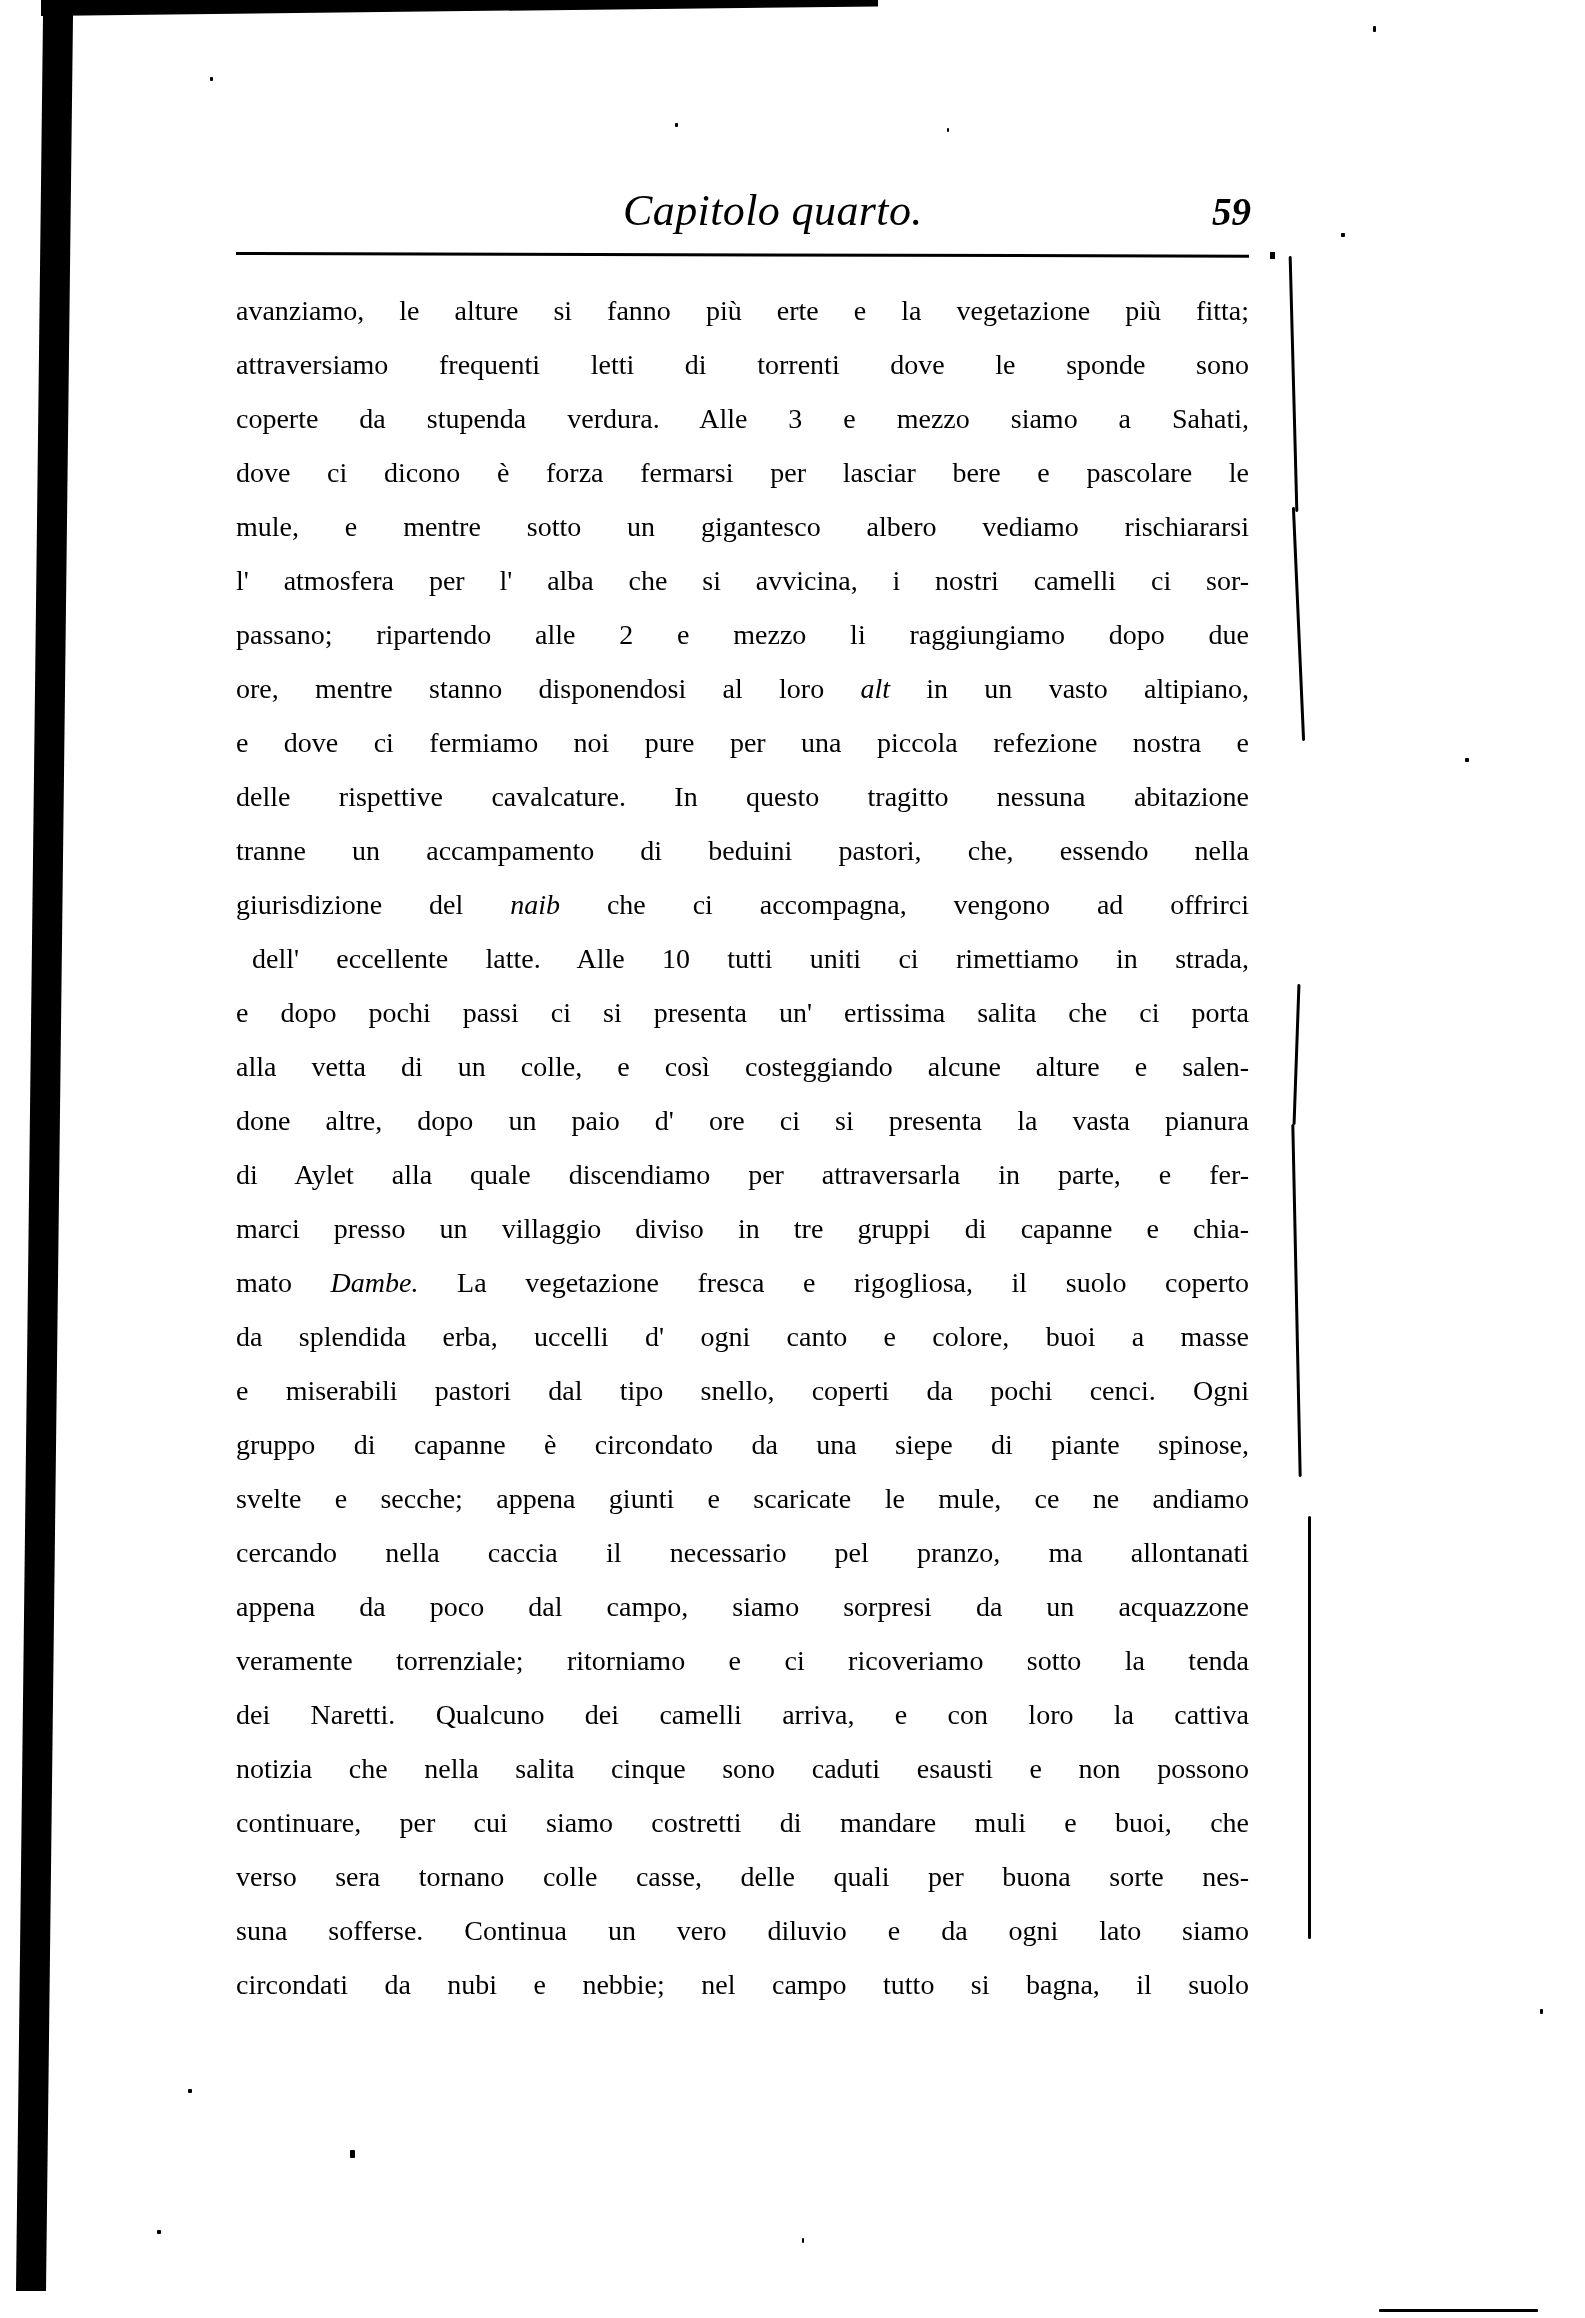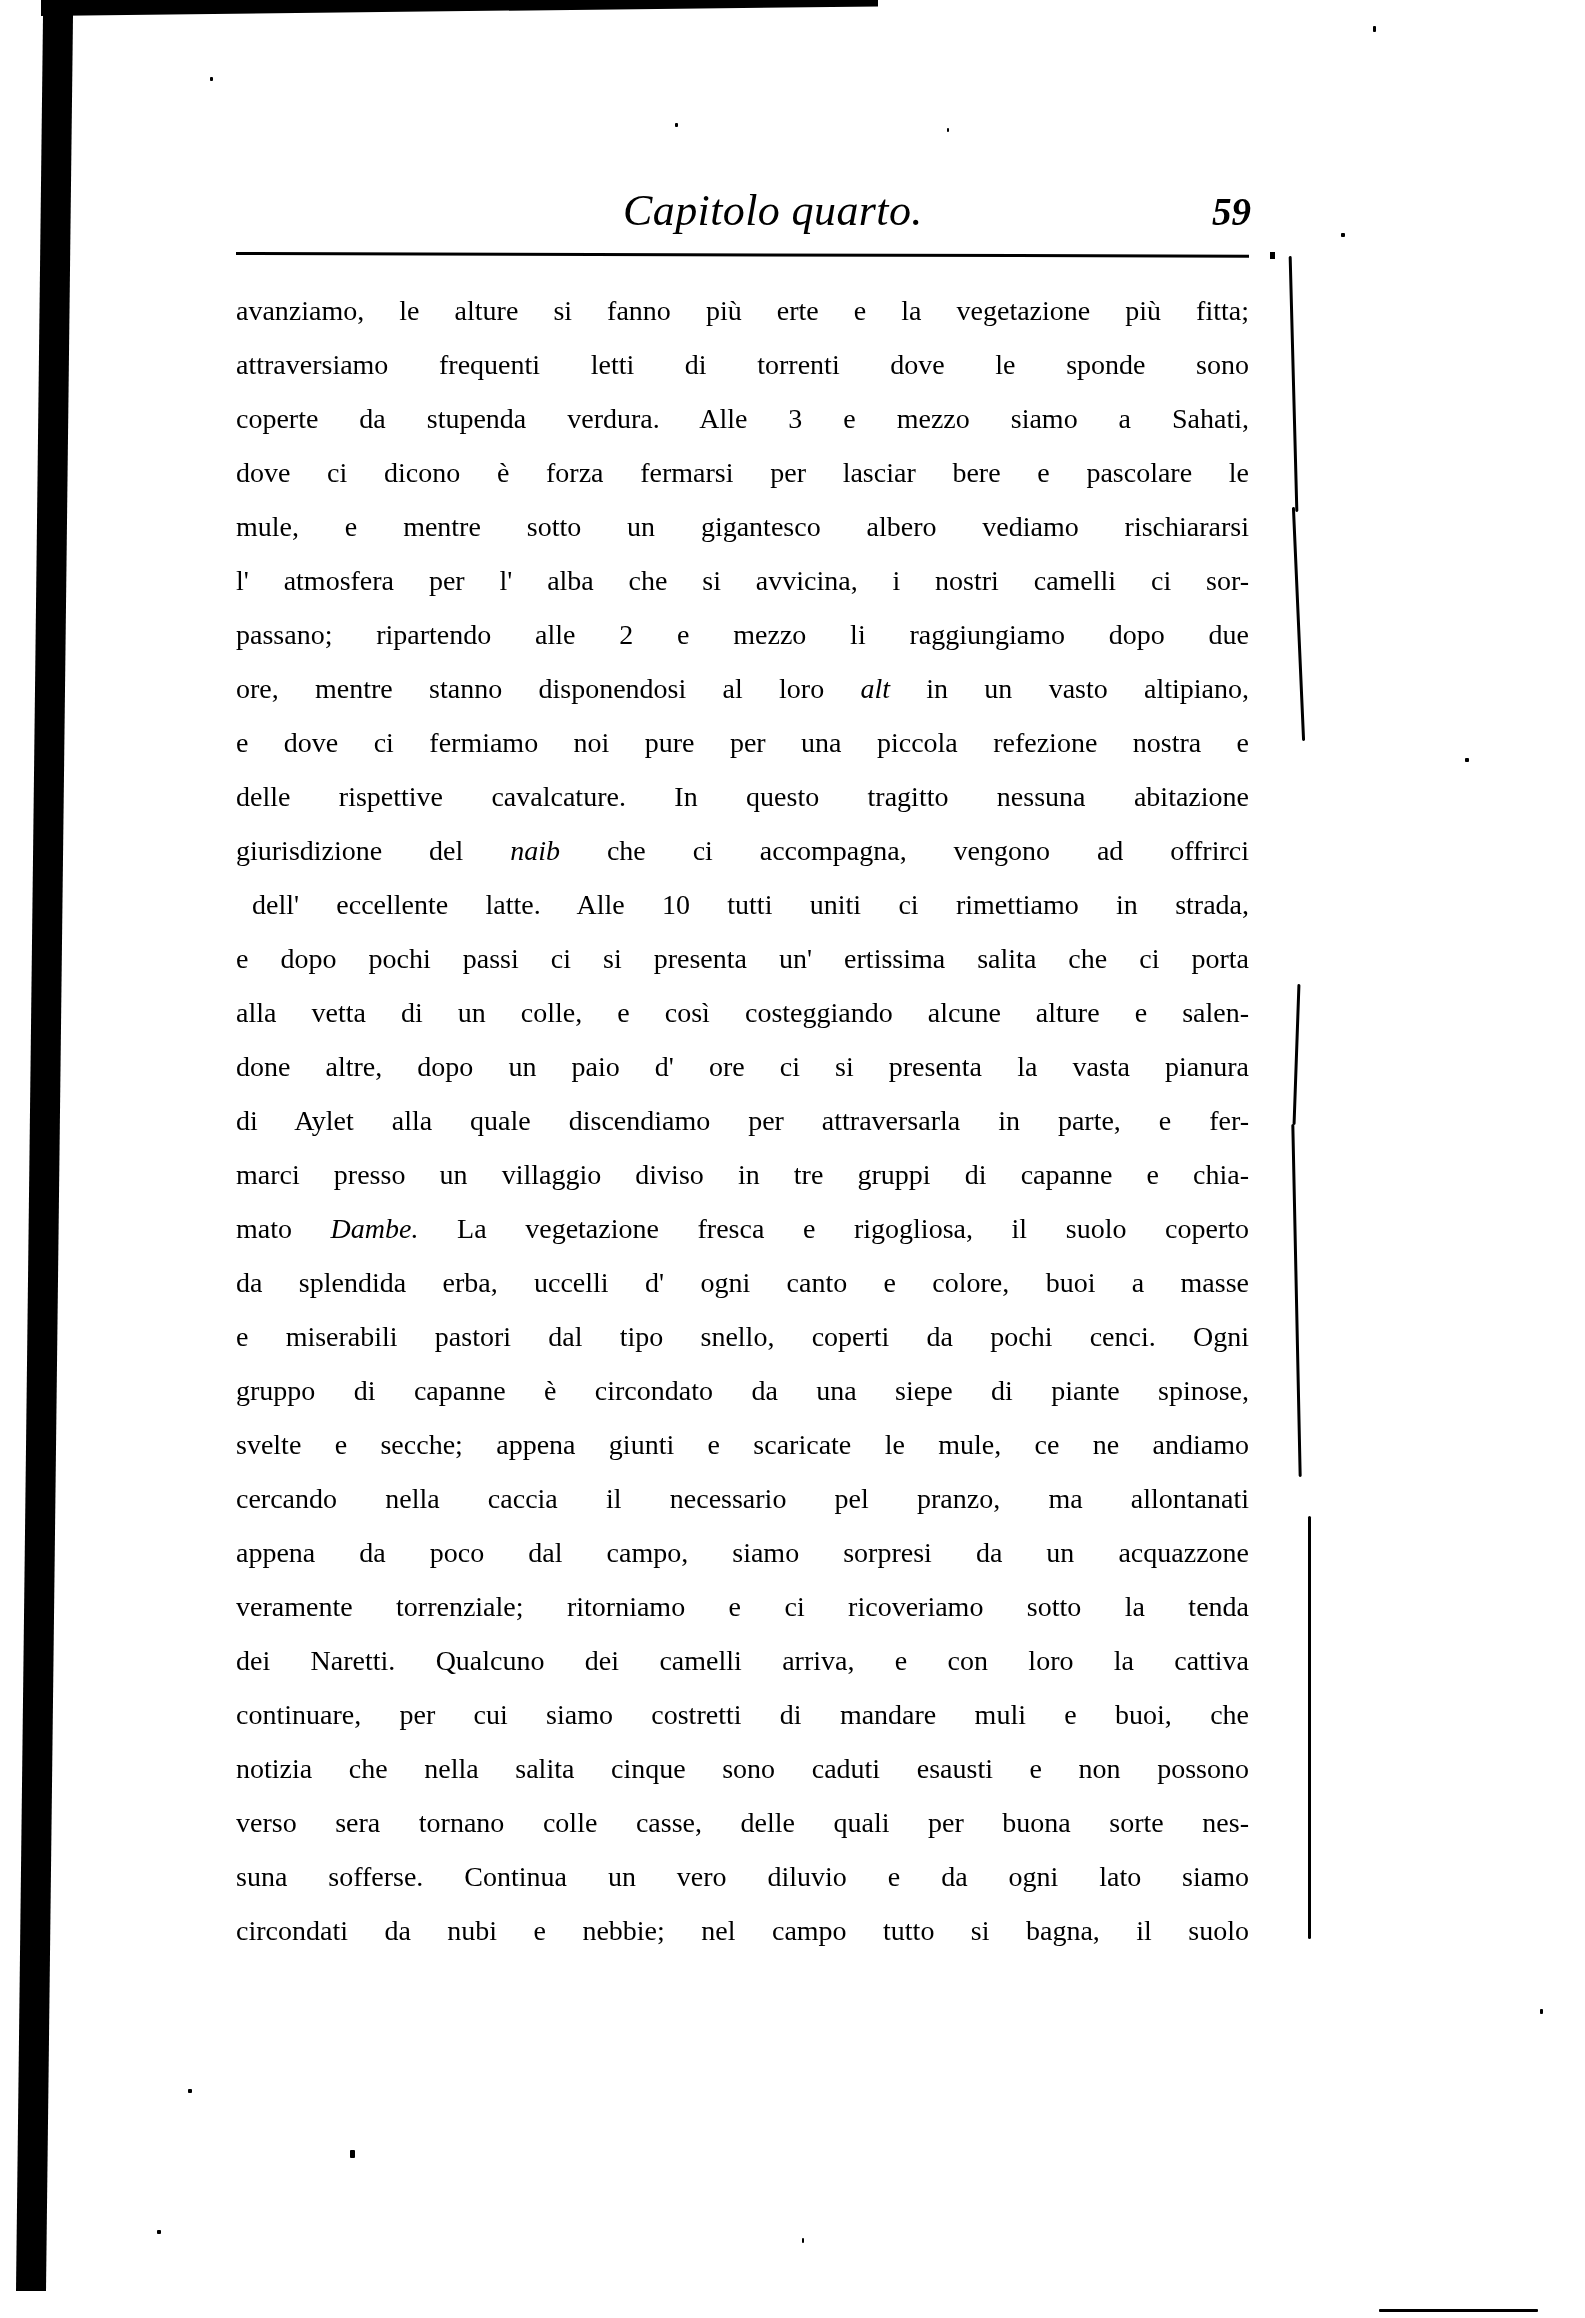--- a/index.html
+++ b/index.html
@@ -35,38 +35,39 @@
     <div class="line" style="white-space: normal;"><span>avanziamo, le alture si fanno più erte e la vegetazione più fitta;</span></div>
     <div class="line" style="white-space: normal;"><span>attraversiamo frequenti letti di torrenti dove le sponde sono</span></div>
     <div class="line" style="white-space: normal;"><span>coperte da stupenda verdura. Alle 3 e mezzo siamo a Sahati,</span></div>
     <div class="line" style="white-space: normal;"><span>dove ci dicono è forza fermarsi per lasciar bere e pascolare le</span></div>
     <div class="line" style="white-space: normal;"><span>mule, e mentre sotto un gigantesco albero vediamo rischiararsi</span></div>
     <div class="line" style="white-space: normal;"><span>l' atmosfera per l' alba che si avvicina, i nostri camelli ci sor-</span></div>
     <div class="line" style="white-space: normal;"><span>passano; ripartendo alle 2 e mezzo li raggiungiamo dopo due</span></div>
     <div class="line" style="white-space: nowrap; text-align: right; letter-spacing: 0px;"><span>ore, mentre stanno disponendosi al loro </span><span class="seg-italic">alt</span><span> in un vasto altipiano,</span></div>
     <div class="line" style="white-space: normal;"><span>e dove ci fermiamo noi pure per una piccola refezione nostra e</span></div>
     <div class="line" style="white-space: normal;"><span>delle rispettive cavalcature. In questo tragitto nessuna abitazione</span></div>
+    <div class="line" style="white-space: normal;"><span>tranne un accampamento di beduini pastori, che, essendo nella</span></div>
     <div class="line" style="white-space: nowrap; text-align: right; letter-spacing: 0px;"><span>giurisdizione del </span><span class="seg-italic">naib</span><span> che ci accompagna, vengono ad offrirci</span></div>
     <div class="line" style="white-space: normal; margin-left: 16px;"><span>dell' eccellente latte. Alle 10 tutti uniti ci rimettiamo in strada,</span></div>
     <div class="line" style="white-space: normal;"><span>e dopo pochi passi ci si presenta un' ertissima salita che ci porta</span></div>
     <div class="line" style="white-space: normal;"><span>alla vetta di un colle, e così costeggiando alcune alture e salen-</span></div>
     <div class="line" style="white-space: normal;"><span>done altre, dopo un paio d' ore ci si presenta la vasta pianura</span></div>
     <div class="line" style="white-space: normal;"><span>di Aylet alla quale discendiamo per attraversarla in parte, e fer-</span></div>
     <div class="line" style="white-space: normal;"><span>marci presso un villaggio diviso in tre gruppi di capanne e chia-</span></div>
     <div class="line" style="white-space: nowrap; text-align: left; word-spacing: 0px;"><span>mato </span><span class="seg-italic">Dambe.</span><span> La vegetazione fresca e rigogliosa, il suolo coperto</span></div>
     <div class="line" style="white-space: normal;"><span>da splendida erba, uccelli d' ogni canto e colore, buoi a masse</span></div>
     <div class="line" style="white-space: normal;"><span>e miserabili pastori dal tipo snello, coperti da pochi cenci. Ogni</span></div>
     <div class="line" style="white-space: normal;"><span>gruppo di capanne è circondato da una siepe di piante spinose,</span></div>
     <div class="line" style="white-space: normal;"><span>svelte e secche; appena giunti e scaricate le mule, ce ne andiamo</span></div>
     <div class="line" style="white-space: normal;"><span>cercando nella caccia il necessario pel pranzo, ma allontanati</span></div>
     <div class="line" style="white-space: normal;"><span>appena da poco dal campo, siamo sorpresi da un acquazzone</span></div>
     <div class="line" style="white-space: normal;"><span>veramente torrenziale; ritorniamo e ci ricoveriamo sotto la tenda</span></div>
     <div class="line" style="white-space: normal;"><span>dei Naretti. Qualcuno dei camelli arriva, e con loro la cattiva</span></div>
+    <div class="line" style="white-space: normal;"><span>notizia che nella salita cinque sono caduti esausti e non possono</span></div>
     <div class="line" style="white-space: normal;"><span>continuare, per cui siamo costretti di mandare muli e buoi, che</span></div>
-    <div class="line" style="white-space: normal;"><span>notizia che nella salita cinque sono caduti esausti e non possono</span></div>
     <div class="line" style="white-space: normal;"><span>verso sera tornano colle casse, delle quali per buona sorte nes-</span></div>
     <div class="line" style="white-space: normal;"><span>suna sofferse. Continua un vero diluvio e da ogni lato siamo</span></div>
     <div class="line" style="white-space: normal;"><span>circondati da nubi e nebbie; nel campo tutto si bagna, il suolo</span></div>
   </div>
 
 <div class="margin-bar" style="left:1292px; top:256px; height:256px; transform:rotate(-1.5deg);"></div>
 <div class="margin-bar" style="left:1297px; top:507px; height:234px; transform:rotate(-2.5deg);"></div>
 <div class="margin-bar" style="left:1295px; top:984px; height:141px; transform:rotate(2deg);"></div>
 <div class="margin-bar" style="left:1295px; top:1124px; height:353px; transform:rotate(-1.2deg);"></div>
 <div class="margin-bar" style="left:1308px; top:1516px; height:423px;"></div>

